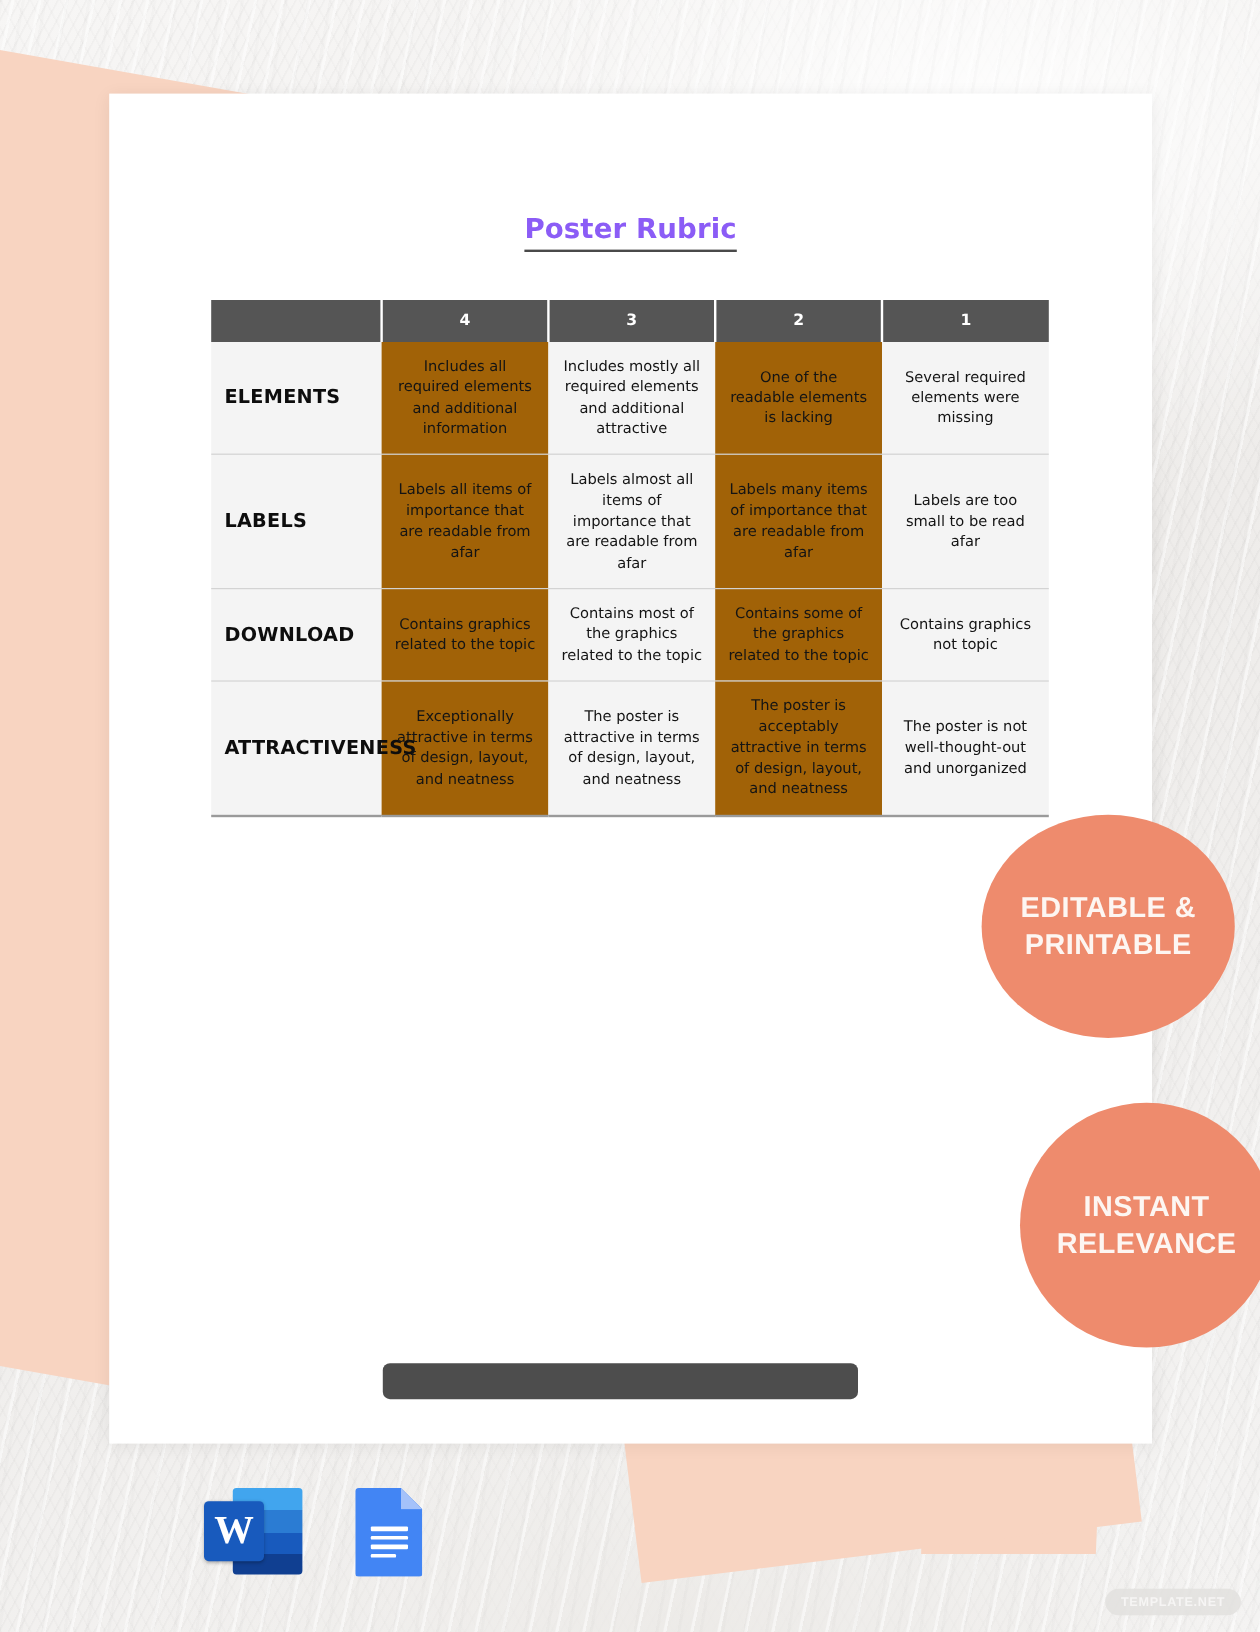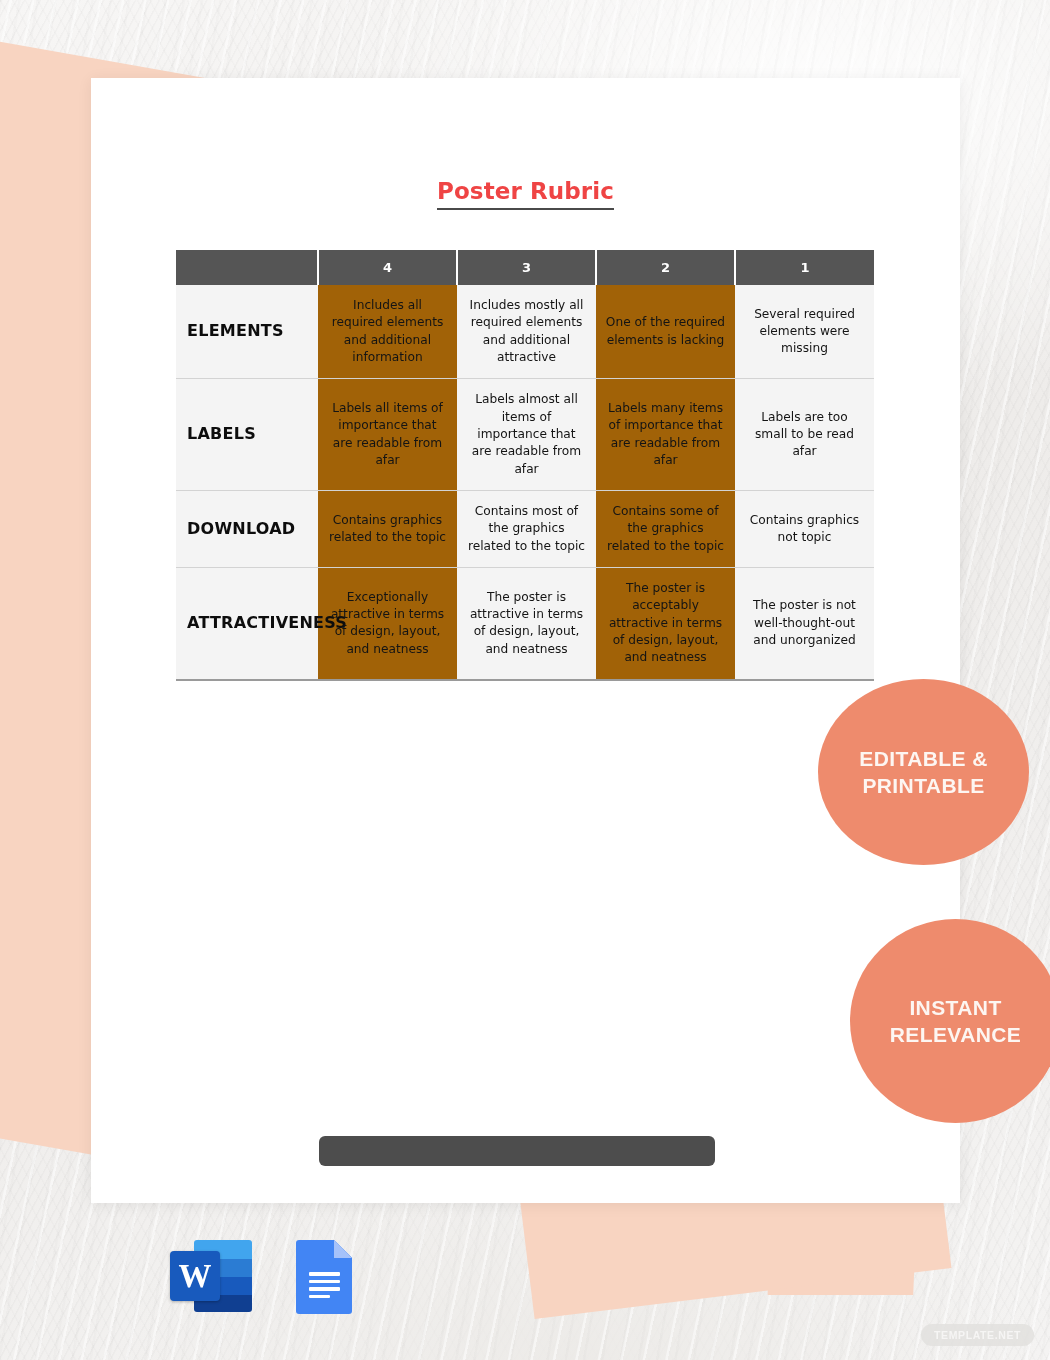--- a/index.html
+++ b/index.html
@@ -96,21 +96,21 @@
   
   #doc-title {
     position: absolute;
     left: 0;
     right: 0;
     top: 100px;
     text-align: center;
     font-family: "DejaVu Sans", sans-serif;
     font-size: 23px;
     font-weight: bold;
-    color: #ef4444;
+    color: #8b5cf6;
     letter-spacing: 0.1px;
   }
   #doc-title span.tx {
     border-bottom: 2.5px solid #4a4a4a;
     padding-bottom: 4px;
   }
 
   
   #rubric-wrap {
     position: absolute;
@@ -178,21 +178,21 @@
     position: absolute;
     border-radius: 50%;
     background: #ee8b6d;
     display: flex;
     align-items: center;
     justify-content: center;
     text-align: center;
     color: #fdf6f2;
     font-family: "Liberation Sans", sans-serif;
     font-weight: bold;
-    font-size: 21px;
+    font-size: 24px;
     line-height: 1.3;
     letter-spacing: 0.4px;
   }
   #promo-editable { left: 818px; top: 679px; width: 211px; height: 186px; }
   #promo-instant  { left: 850px; top: 919px; width: 211px; height: 204px; }
 
   
   #file-icons {
     position: absolute;
     left: 170px;
@@ -301,21 +301,21 @@
           <th>3</th>
           <th>2</th>
           <th>1</th>
         </tr>
       </thead>
       <tbody>
         <tr>
           <td class="rowlabel">ELEMENTS</td>
           <td>Includes all required elements and additional information</td>
           <td class="shade">Includes mostly all required elements and additional attractive</td>
-          <td>One of the required elements is lacking</td>
+          <td>One of the readable elements is lacking</td>
           <td class="shade">Several required elements were missing</td>
         </tr>
         <tr>
           <td class="rowlabel">LABELS</td>
           <td>Labels all items of importance that are readable from afar</td>
           <td class="shade">Labels almost all items of importance that are readable from afar</td>
           <td>Labels many items of importance that are readable from afar</td>
           <td class="shade">Labels are too small to be read afar</td>
         </tr>
         <tr>

